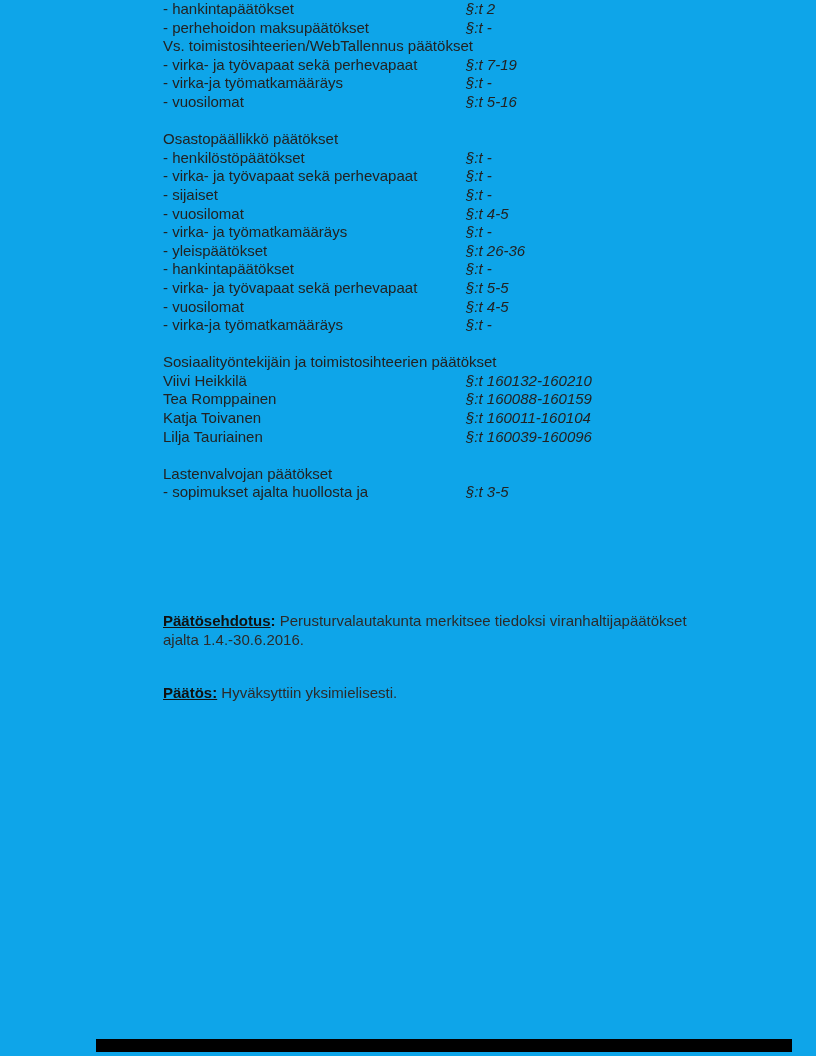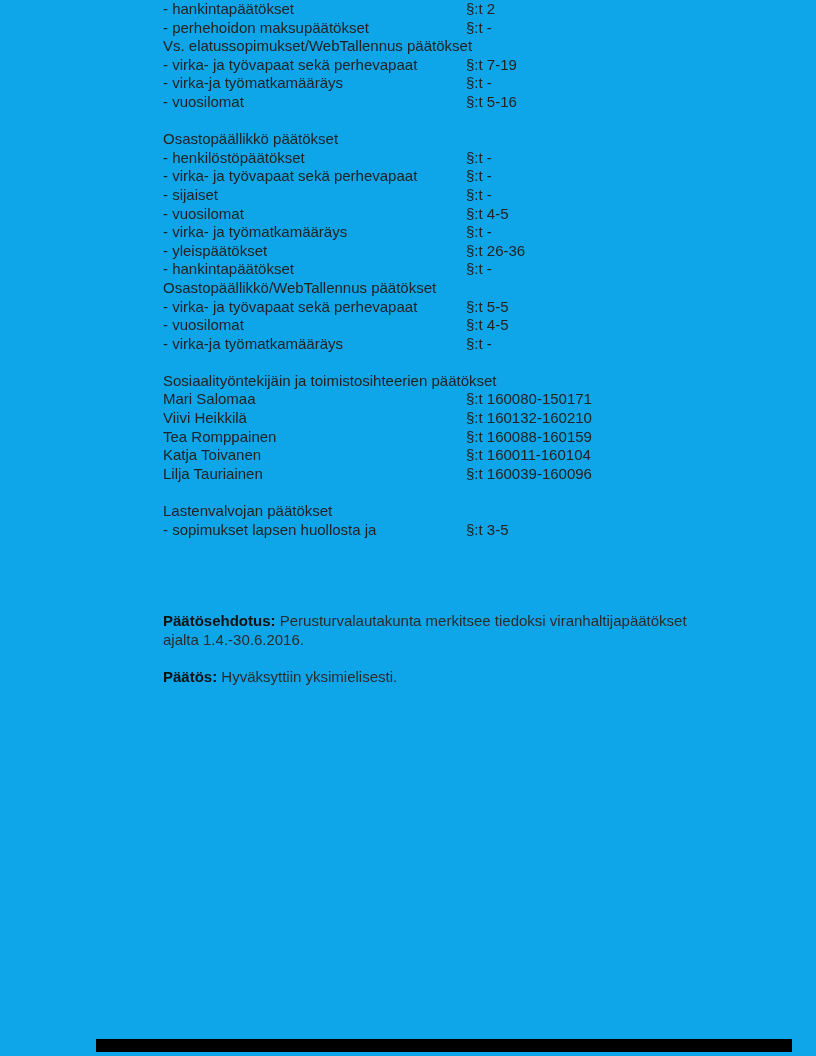--- a/index.html
+++ b/index.html
@@ -27,84 +27,83 @@
   .section { margin: 0 0 18.6px 0; }
   .row {
     position: relative;
     height: 18.6px;
     white-space: nowrap;
   }
   .value {
     position: absolute;
     left: 303px;
     top: 0;
+    font-style: italic;
   }
   .para {
     position: absolute;
     left: 163px;
     width: 635px;
     margin: 0;
     font-size: 15px;
     line-height: 18.6px;
     color: #2b2b2b;
   }
   #proposal-para { top: 612px; }
-  #decision-para { top: 668px; }
+  #decision-para { top: 684px; }
   .lead {
     font-weight: bold;
     color: #111111;
   }
-  .underline { }
+  .underline { text-decoration: underline; }
   .footer-bar {
     position: absolute;
     left: 96px;
     top: 1039px;
     width: 696px;
     height: 13px;
   }
 </style>
 </head>
 <body>
 
 <div class="page" style="background: #0ea5e9; color: rgb(34, 34, 34);">
 
   <div class="doc" id="doc">
       <div class="section">
         <div class="row"><span class="label">- hankintapäätökset</span><span class="value">§:t 2</span></div>
         <div class="row"><span class="label">- perhehoidon maksupäätökset</span><span class="value">§:t -</span></div>
-        <div class="row"><span class="label">Vs. elatussopimukset/WebTallennus päätökset</span></div>
+        <div class="row"><span class="label">Vs. toimistosihteerien/WebTallennus päätökset</span></div>
         <div class="row"><span class="label">- virka- ja työvapaat sekä perhevapaat</span><span class="value">§:t 7-19</span></div>
         <div class="row"><span class="label">- virka-ja työmatkamääräys</span><span class="value">§:t -</span></div>
         <div class="row"><span class="label">- vuosilomat</span><span class="value">§:t 5-16</span></div>
       </div>
       <div class="section">
         <div class="row"><span class="label">Osastopäällikkö päätökset</span></div>
         <div class="row"><span class="label">- henkilöstöpäätökset</span><span class="value">§:t -</span></div>
         <div class="row"><span class="label">- virka- ja työvapaat sekä perhevapaat</span><span class="value">§:t -</span></div>
         <div class="row"><span class="label">- sijaiset</span><span class="value">§:t -</span></div>
         <div class="row"><span class="label">- vuosilomat</span><span class="value">§:t 4-5</span></div>
         <div class="row"><span class="label">- virka- ja työmatkamääräys</span><span class="value">§:t -</span></div>
         <div class="row"><span class="label">- yleispäätökset</span><span class="value">§:t 26-36</span></div>
         <div class="row"><span class="label">- hankintapäätökset</span><span class="value">§:t -</span></div>
-        <div class="row"><span class="label">Osastopäällikkö/WebTallennus päätökset</span></div>
         <div class="row"><span class="label">- virka- ja työvapaat sekä perhevapaat</span><span class="value">§:t 5-5</span></div>
         <div class="row"><span class="label">- vuosilomat</span><span class="value">§:t 4-5</span></div>
         <div class="row"><span class="label">- virka-ja työmatkamääräys</span><span class="value">§:t -</span></div>
       </div>
       <div class="section">
         <div class="row"><span class="label">Sosiaalityöntekijäin ja toimistosihteerien päätökset</span></div>
-        <div class="row"><span class="label">Mari Salomaa</span><span class="value">§:t 160080-150171</span></div>
         <div class="row"><span class="label">Viivi Heikkilä</span><span class="value">§:t 160132-160210</span></div>
         <div class="row"><span class="label">Tea Romppainen</span><span class="value">§:t 160088-160159</span></div>
         <div class="row"><span class="label">Katja Toivanen</span><span class="value">§:t 160011-160104</span></div>
         <div class="row"><span class="label">Lilja Tauriainen</span><span class="value">§:t 160039-160096</span></div>
       </div>
       <div class="section">
         <div class="row"><span class="label">Lastenvalvojan päätökset</span></div>
-        <div class="row"><span class="label">- sopimukset lapsen huollosta ja</span><span class="value">§:t 3-5</span></div>
+        <div class="row"><span class="label">- sopimukset ajalta huollosta ja</span><span class="value">§:t 3-5</span></div>
       </div>
     </div>
 
   <p class="para" id="proposal-para"><span class="lead"><span class="underline">Päätösehdotus</span><span>:</span></span><span> Perusturvalautakunta merkitsee tiedoksi viranhaltijapäätökset</span><br><span>ajalta 1.4.-30.6.2016.</span></p>
 
   <p class="para" id="decision-para"><span class="lead underline">Päätös:</span><span> Hyväksyttiin yksimielisesti.</span></p>
 
   <div class="footer-bar" id="footer-bar" style="background: rgb(0, 0, 0);"></div>
 
 </div>

